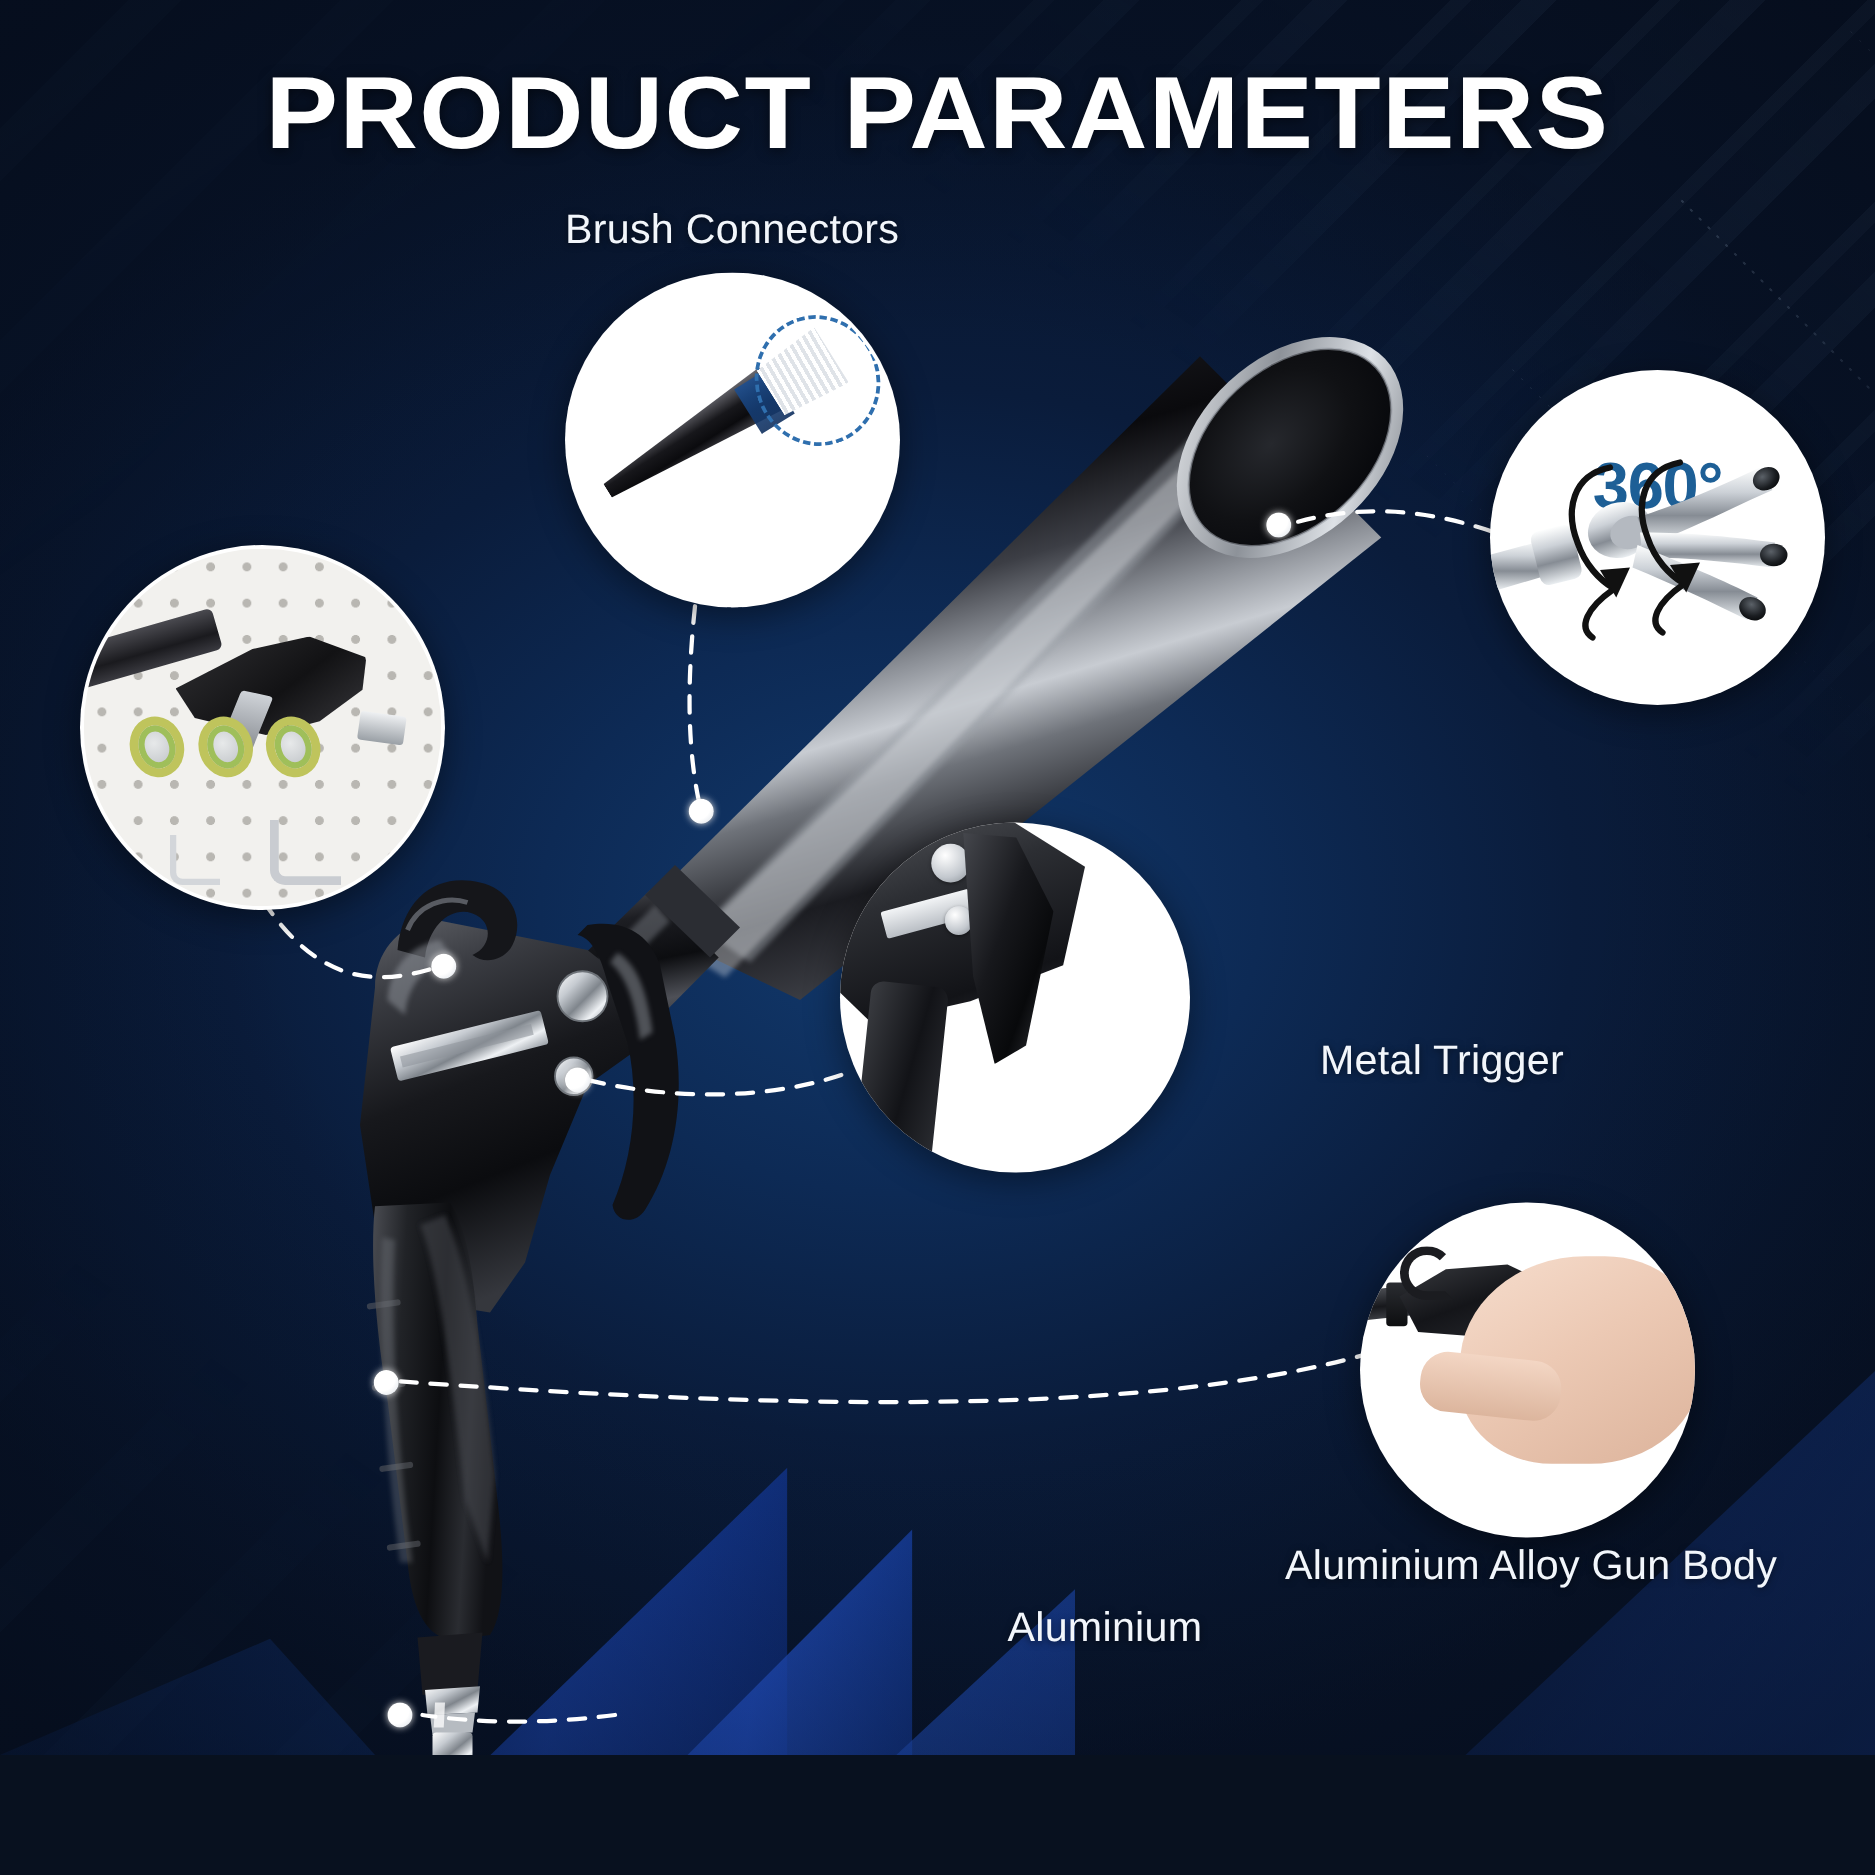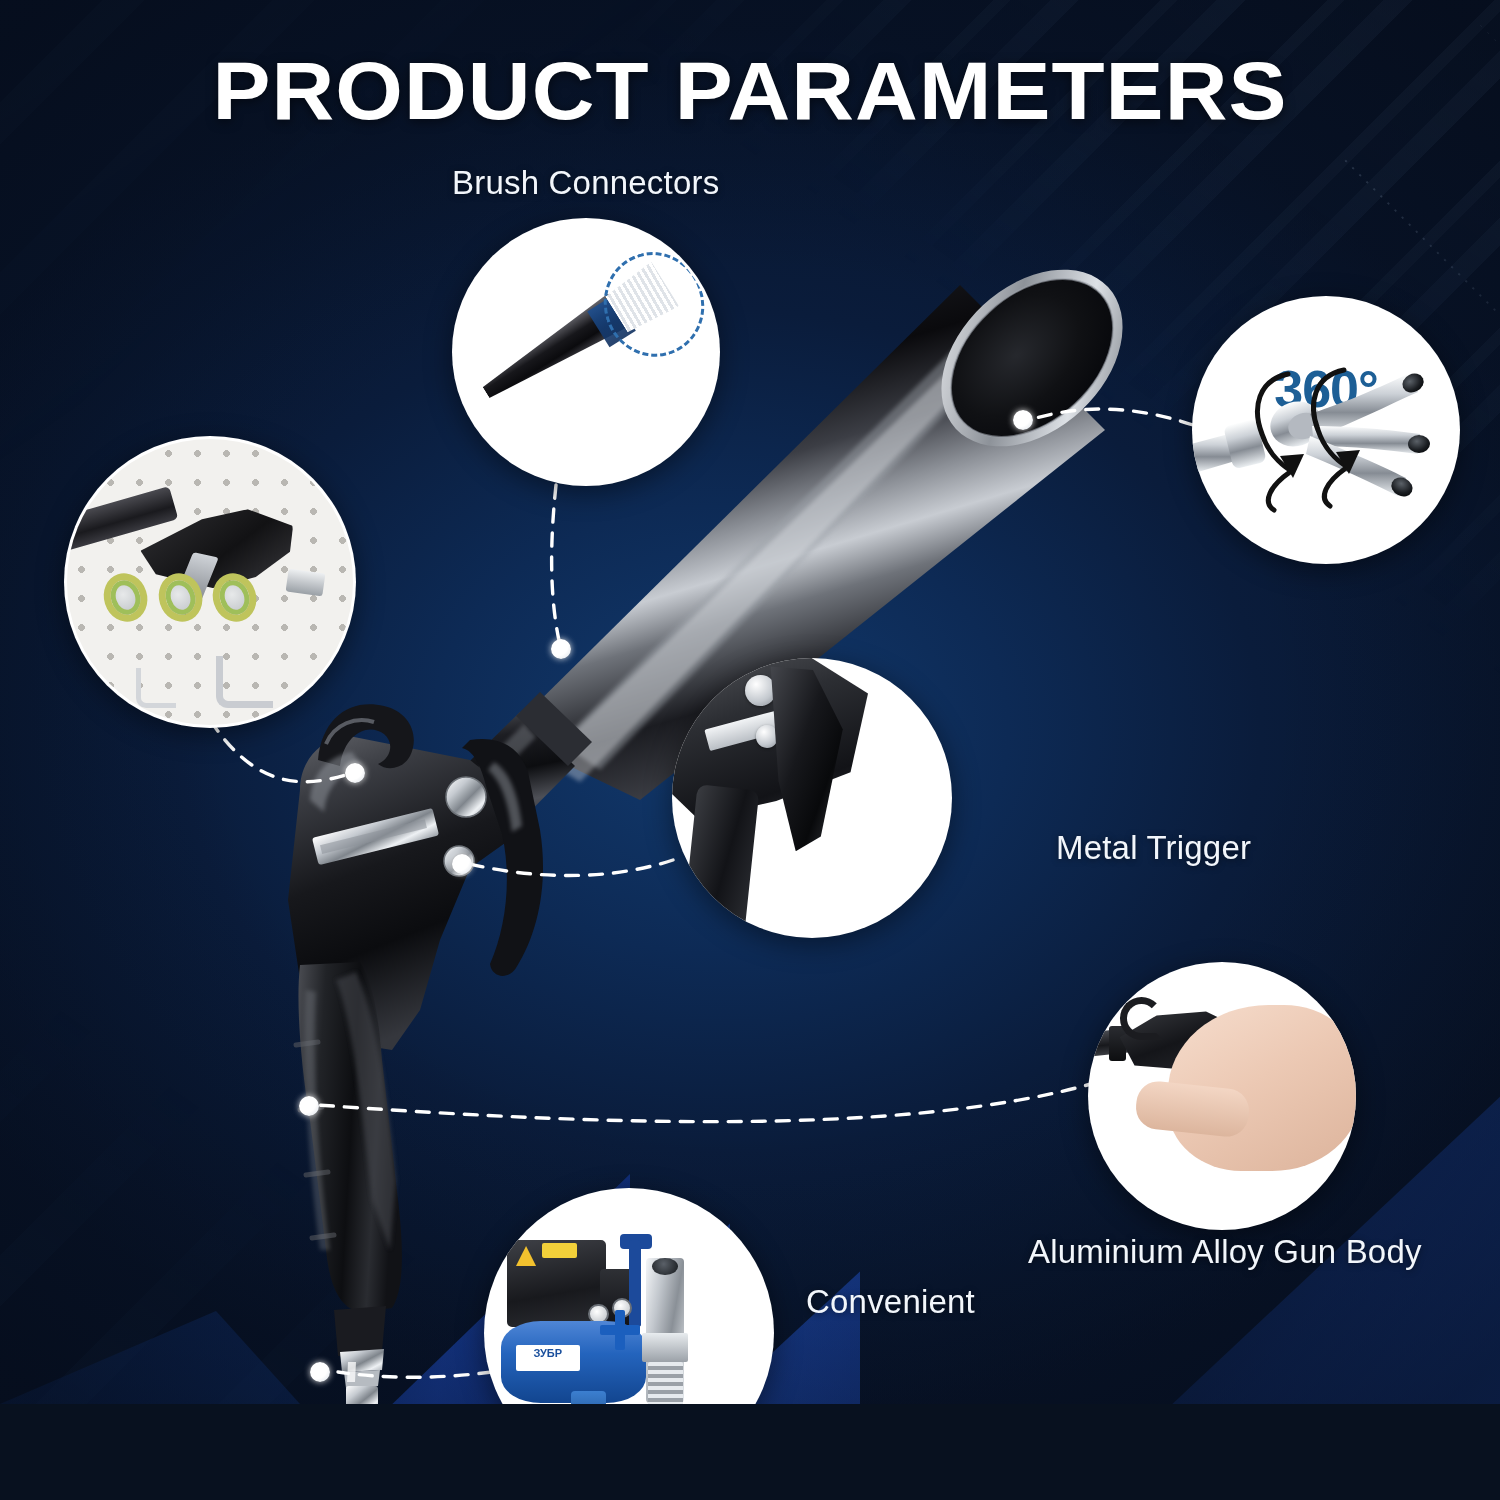--- a/index.html
+++ b/index.html
@@ -533,33 +533,15 @@
   <div class="circle" style="left:1088px; top:962px; width:268px; height:268px;">
     <div class="hg-barrel"></div>
     <div class="hg-collar"></div>
     <div class="hg-gun"></div>
     <div class="hg-hook"></div>
     <div class="hand"></div>
     <div class="finger"></div>
   </div>
   <div class="flabel" style="left:1028px; top:1232px; width:440px;">Aluminium Alloy Gun Body</div>
 
-  <div class="circle" style="left:484px; top:1188px; width:290px; height:290px;">
-    <div class="comp-motor"></div>
-    <div class="comp-yellow"></div>
-    <div class="comp-yellow2"></div>
-    <div class="comp-pump"></div>
-    <div class="comp-handle-top"></div>
-    <div class="comp-handle"></div>
-    <div class="comp-gauge" style="left:36%; top:40%;"></div>
-    <div class="comp-gauge" style="left:44%; top:38%;"></div>
-    <div class="comp-tank"></div>
-    <div class="comp-label">ЗУБР</div>
-    <div class="comp-wheel"></div>
-    <div class="plus"></div>
-    <div class="fitting"></div>
-    <div class="fitting-bore"></div>
-    <div class="fitting-hex"></div>
-    <div class="fitting-thread"></div>
-  </div>
-  <div class="flabel" style="left:806px; top:1282px; width:280px;">Convenient</div>
+  <div class="flabel" style="left:806px; top:1282px; width:280px;">Aluminium</div>
 
 </div>
 
 </body></html>

